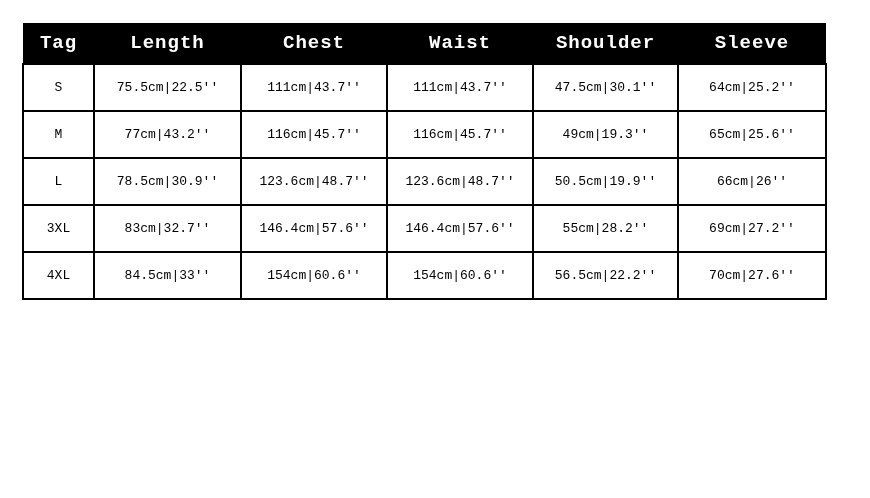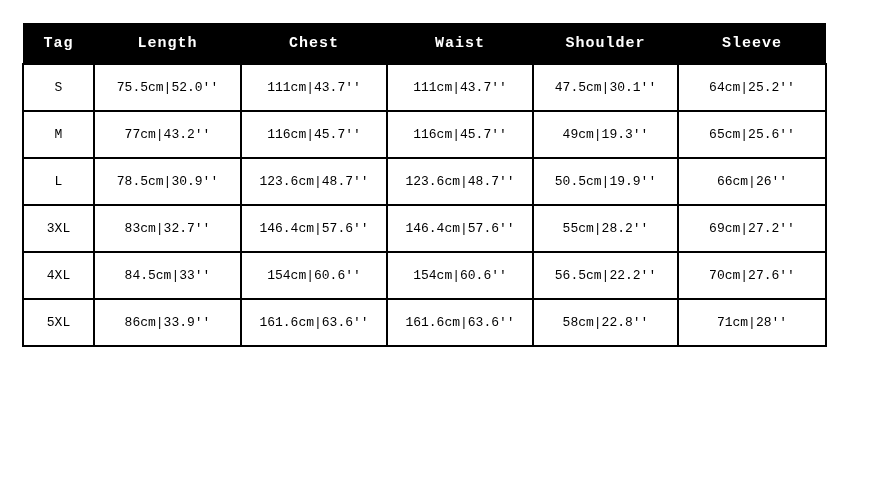--- a/index.html
+++ b/index.html
@@ -13,21 +13,21 @@
     position: absolute;
     left: 22px; top: 23px;
     width: 803px;
     border-collapse: collapse;
     table-layout: fixed;
   }
   .size-table thead th {
     background: #000000;
     color: #ffffff;
     font-weight: bold;
-    font-size: 15px;
+    font-size: 19px;
     height: 40px;
     text-align: center;
     vertical-align: middle;
     border: 0;
     padding: 0;
     letter-spacing: 1px;
   }
   .size-table tbody td {
     background: #ffffff;
     color: #000000;
@@ -57,21 +57,21 @@
       <th>Length</th>
       <th>Chest</th>
       <th>Waist</th>
       <th>Shoulder</th>
       <th>Sleeve</th>
     </tr>
   </thead>
   <tbody>
     <tr>
       <td>S</td>
-      <td>75.5cm|52.0''</td>
+      <td>75.5cm|22.5''</td>
       <td>111cm|43.7''</td>
       <td>111cm|43.7''</td>
       <td>47.5cm|30.1''</td>
       <td>64cm|25.2''</td>
     </tr>
     <tr>
       <td>M</td>
       <td>77cm|43.2''</td>
       <td>116cm|45.7''</td>
       <td>116cm|45.7''</td>
@@ -95,22 +95,14 @@
       <td>69cm|27.2''</td>
     </tr>
     <tr>
       <td>4XL</td>
       <td>84.5cm|33''</td>
       <td>154cm|60.6''</td>
       <td>154cm|60.6''</td>
       <td>56.5cm|22.2''</td>
       <td>70cm|27.6''</td>
     </tr>
-    <tr>
-      <td>5XL</td>
-      <td>86cm|33.9''</td>
-      <td>161.6cm|63.6''</td>
-      <td>161.6cm|63.6''</td>
-      <td>58cm|22.8''</td>
-      <td>71cm|28''</td>
-    </tr>
   </tbody>
 </table>
 
 </body></html>

